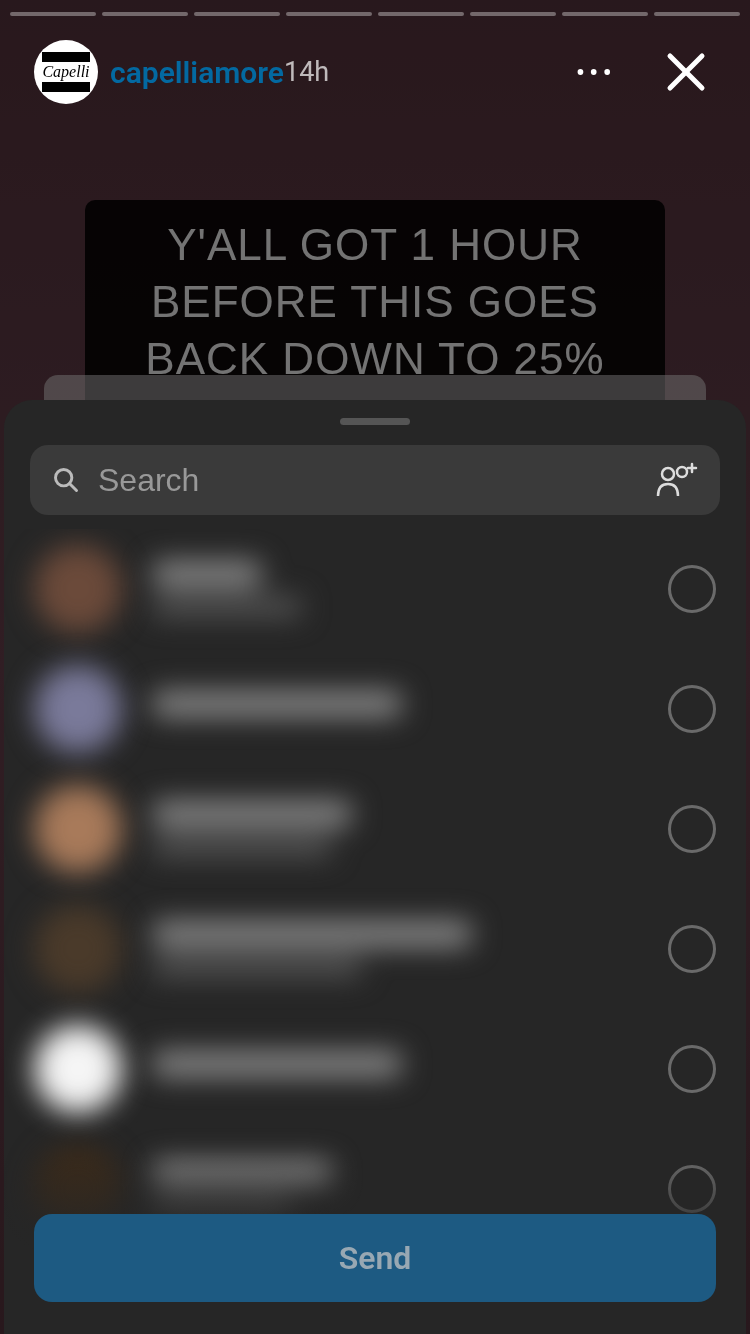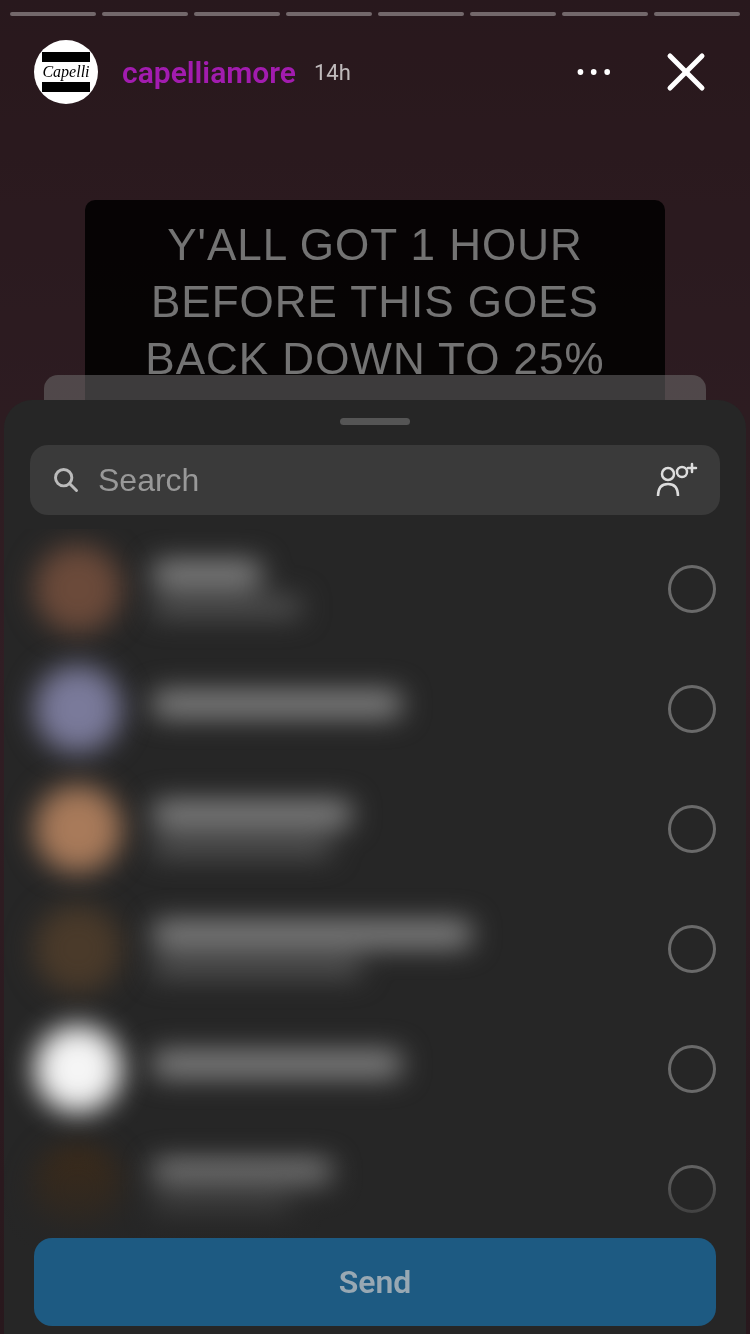--- a/index.html
+++ b/index.html
@@ -69,29 +69,28 @@
   .avatar-main::before { top: 12px; }
   .avatar-main::after { bottom: 12px; }
   .avatar-label {
     font-family: cursive;
     font-size: 16px;
     font-style: italic;
     color: #000;
     z-index: 1;
   }
   .username {
-    color: #a21caf;
+    color: #0369a1;
     font-size: 30px;
     font-weight: 600;
-    margin-left: 24px;
+    margin-left: 12px;
   }
   .timestamp {
     color: rgba(255,255,255,0.7);
-    font-size: 22px;
-    margin-left: 18px;
+    font-size: 27px;
   }
   .header-spacer { flex: 1; }
   .more-dots {
     color: #fff;
     font-size: 28px;
     letter-spacing: 4px;
     margin-right: 30px;
     padding: 10px;
   }
   .close-x {
@@ -216,21 +215,21 @@
     height: 48px;
     border: 3px solid #6a6a6a;
     border-radius: 50%;
     flex-shrink: 0;
   }
 
   .send-bar {
     position: absolute;
     left: 30px;
     right: 30px;
-    bottom: 8px;
+    bottom: 32px;
     height: 88px;
     background: #1d5a82;
     border-radius: 18px;
     display: flex;
     align-items: center;
     justify-content: center;
     z-index: 20;
   }
   .send-label {
     color: #98a8b3;

